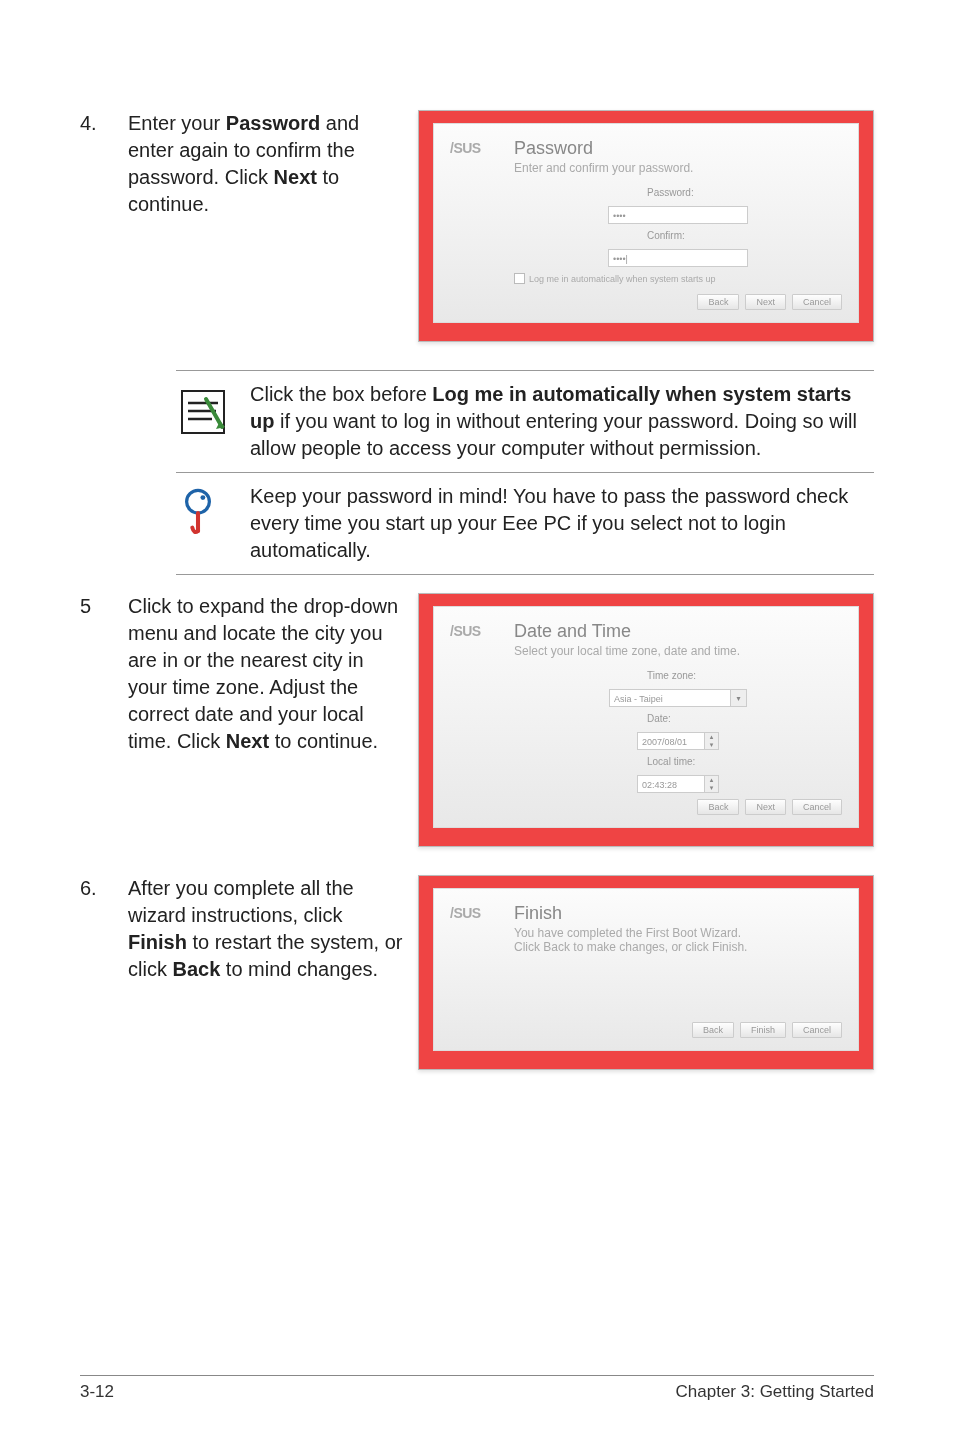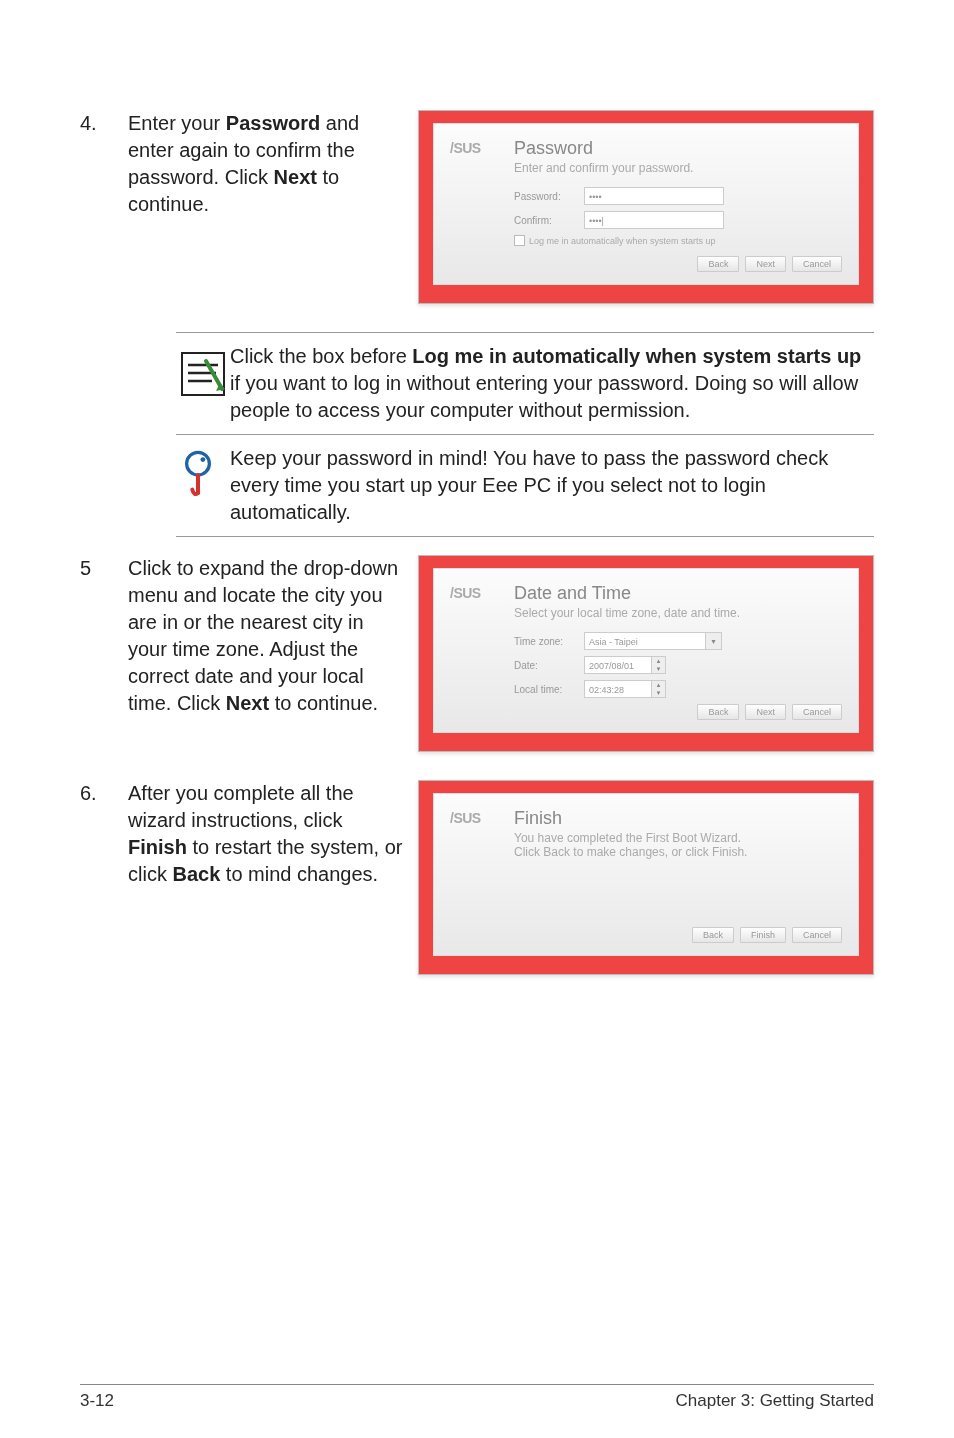--- a/index.html
+++ b/index.html
@@ -69,20 +69,21 @@
   .shot-sub {
     font-size: 12px;
     color: #aaa;
     margin-bottom: 12px;
   }
   .field-row {
     display: flex;
     align-items: center;
     gap: 8px;
     margin-bottom: 6px;
+    flex-direction: column;
   }
   .field-label {
     font-size: 10px;
     color: #999;
     width: 62px;
   }
   .field-input {
     border: 1px solid #ccc;
     background: #fff;
     height: 18px;
@@ -127,38 +128,39 @@
     display:flex; align-items:center; justify-content:center;
     font-size:8px; color:#888; border-left:none;
   }
   .spin-wrap{display:flex;align-items:stretch;}
   .spin-btns{width:14px;display:flex;flex-direction:column;border:1px solid #ccc;border-left:none;}
   .spin-up, .spin-down{flex:1;background:#eee;font-size:7px;color:#888;text-align:center;line-height:8px;}
   
   .note-row {
     display: flex;
     align-items: flex-start;
+    gap: 20px;
     border-top: 1px solid #999;
     border-bottom: 1px solid #999;
     padding: 10px 0;
     margin: 10px 0 18px 96px;
     font-size: 20px;
     line-height: 1.35;
   }
   .note-row.second{border-top:none; margin-top:-18px;}
   .note-icon {
     width: 54px;
     flex: 0 0 54px;
     padding-top:4px;
   }
   .note-text { flex:1; }
   
   .footer {
     position: absolute;
-    bottom: 27px;
+    bottom: 36px;
     left: 80px;
     right: 80px;
     border-top: 1px solid #888;
     padding-top: 6px;
     display: flex;
     justify-content: space-between;
     font-size: 17px;
     color: #333;
   }
   svg { display:block; }

